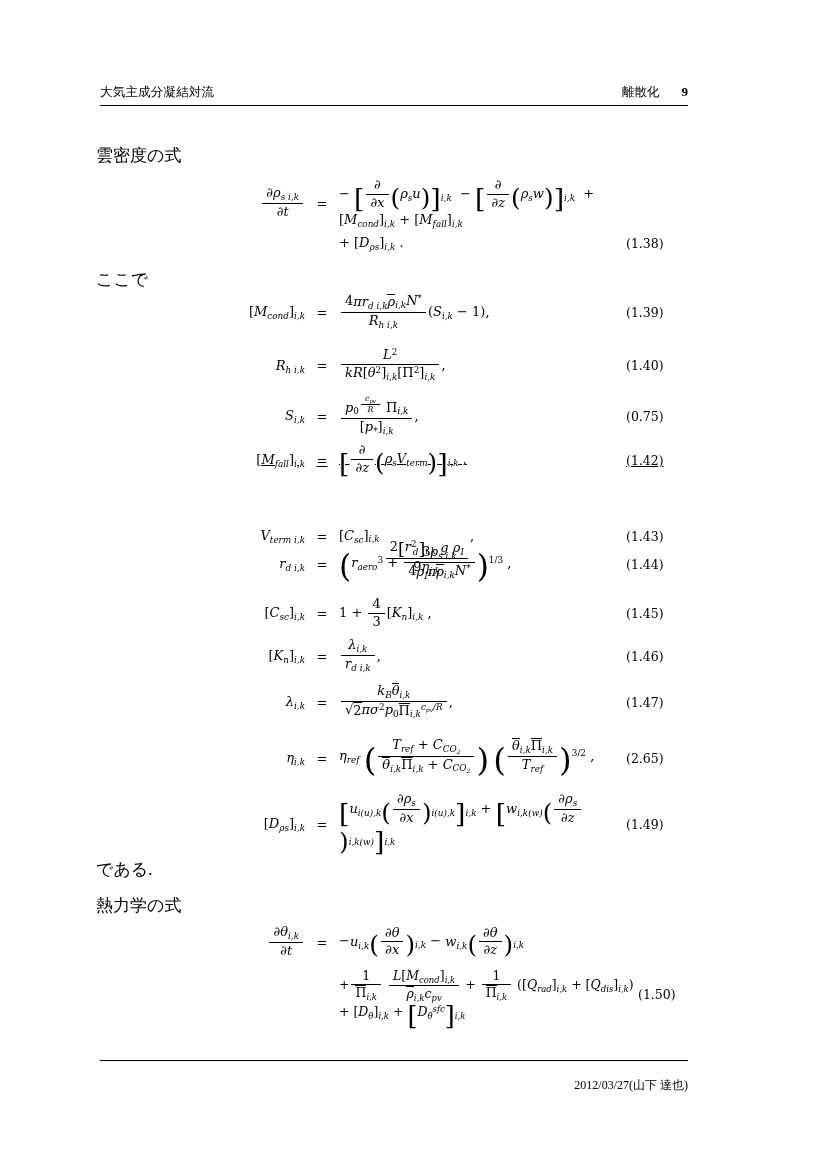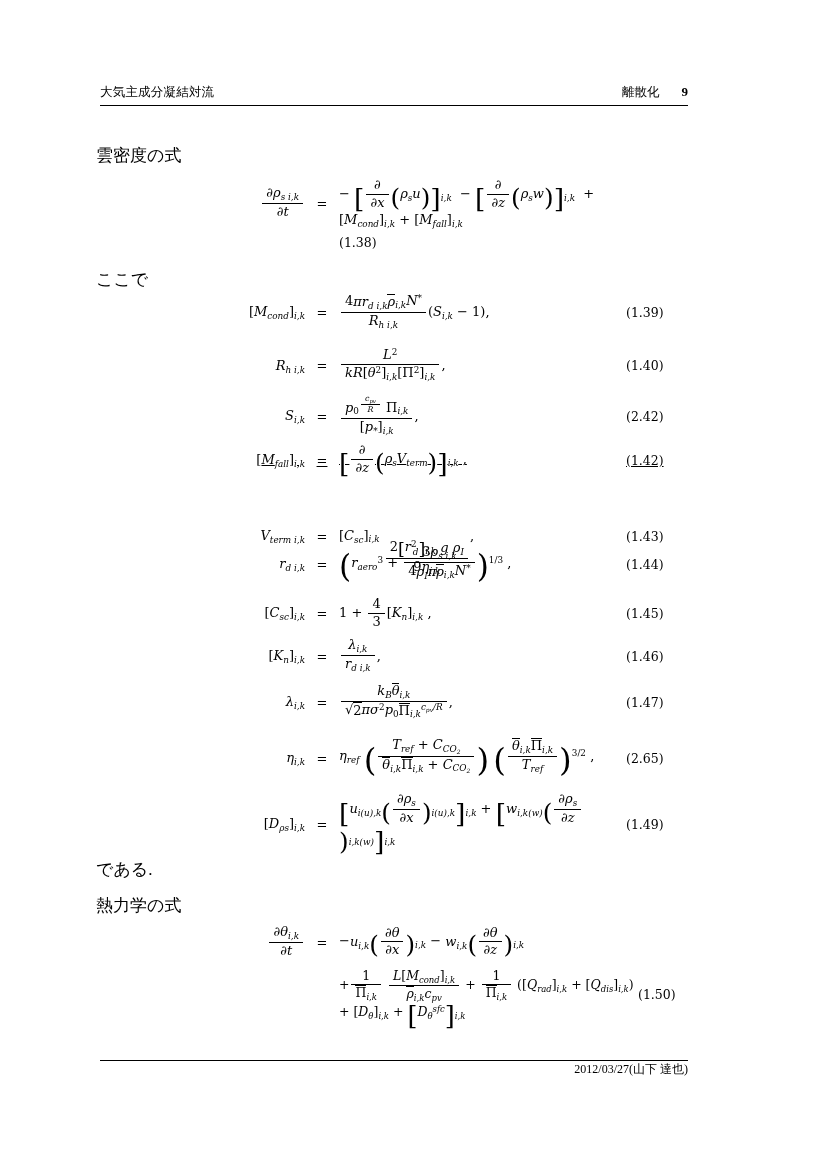--- a/index.html
+++ b/index.html
@@ -112,21 +112,21 @@
   }
   .ovl { border-top: 1px solid #000; padding-top: 0px; display: inline-block; line-height: 1.05; }
 
   
   .footer {
     position: absolute;
     left: 100px;
     top: 1060px;
     width: 588px;
     border-top: 1.1px solid #000;
-    padding-top: 0;
+    padding-top: 16px;
     text-align: right;
     font-size: 12px;
   }
 </style>
 </head>
 <body>
 
 <div class="page">
 
   <div class="header">
@@ -157,20 +157,23 @@
             <span class="num"><i>∂</i></span>
             <span class="den"><i>∂z</i></span>
           </span><span class="big-paren">(</span><i>ρ<sub>s</sub>w</i><span class="big-paren">)</span><span class="big-brak">]</span><sub><i>i,k</i></sub>
         &nbsp;+ [<i>M<sub>cond</sub></i>]<sub><i>i,k</i></sub> + [<i>M<sub>fall</sub></i>]<sub><i>i,k</i></sub>
       </div>
       <div class="tag"></div>
     </div>
     <div class="eqrow" style="margin-top:6px;">
       <div class="lhs"></div>
       <div class="eqsign"></div>
+      <div class="rhs">
+        + [<i>D<sub>ρs</sub></i>]<sub><i>i,k</i></sub> .
+      </div>
       <div class="tag">(1.38)</div>
     </div>
   </div>
 
   <div class="label" style="left:96px; top:268px;">ここで</div>
 
   <div class="eqblock" style="left:100px; top:294px;">
     <div class="eqrow">
       <div class="lhs">[<i>M<sub>cond</sub></i>]<sub><i>i,k</i></sub></div>
       <div class="eqsign">=</div>
@@ -204,21 +207,21 @@
       <div class="eqsign">=</div>
       <div class="rhs">
         <span class="frac">
             <span class="num"><i>p</i><sub>0</sub><sup><span class="frac" style="font-size:0.9em;">
                   <span class="num"><i>c<sub>pv</sub></i></span>
                   <span class="den"><i>R</i></span>
                 </span></sup>&nbsp;Π<sub><i>i,k</i></sub></span>
             <span class="den">[<i>p</i><sub>*</sub>]<sub><i>i,k</i></sub></span>
           </span>,
       </div>
-      <div class="tag">(2.42)</div>
+      <div class="tag">(0.75)</div>
     </div>
   </div>
 
   <div class="eqblock" style="left:100px; top:443px;text-decoration:underline;">
     <div class="eqrow">
       <div class="lhs">[<i>M<sub>fall</sub></i>]<sub><i>i,k</i></sub></div>
       <div class="eqsign">=</div>
       <div class="rhs">
         <span class="big-brak">[</span><span class="frac">
             <span class="num"><i>∂</i></span>

